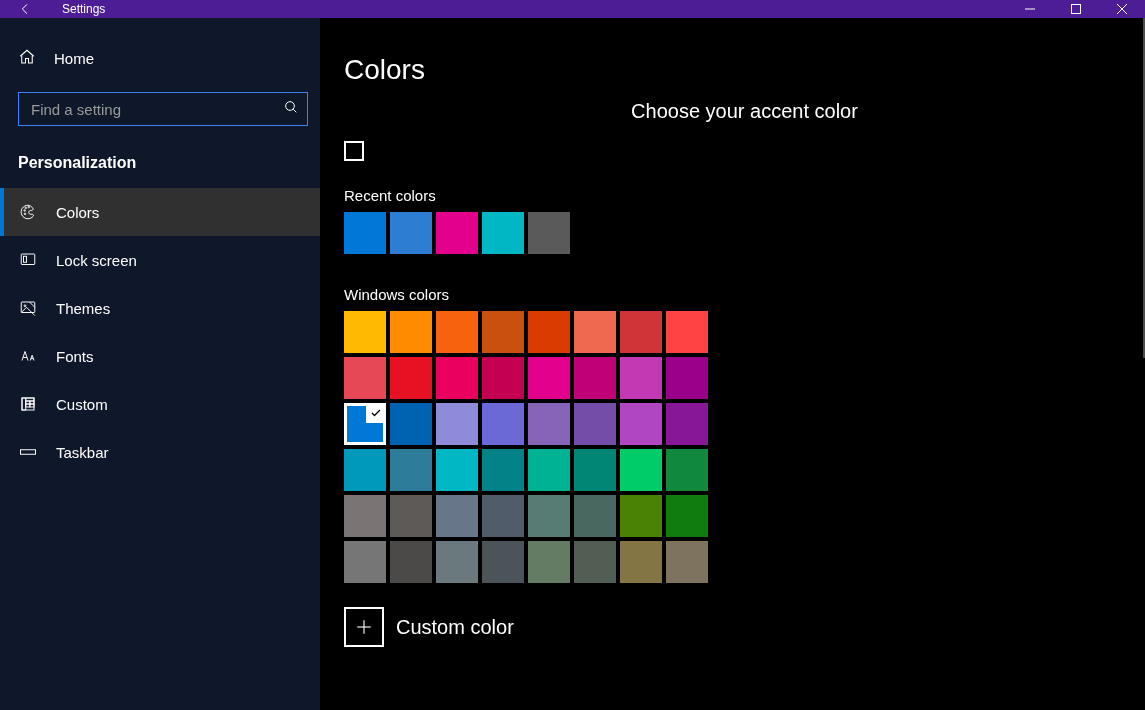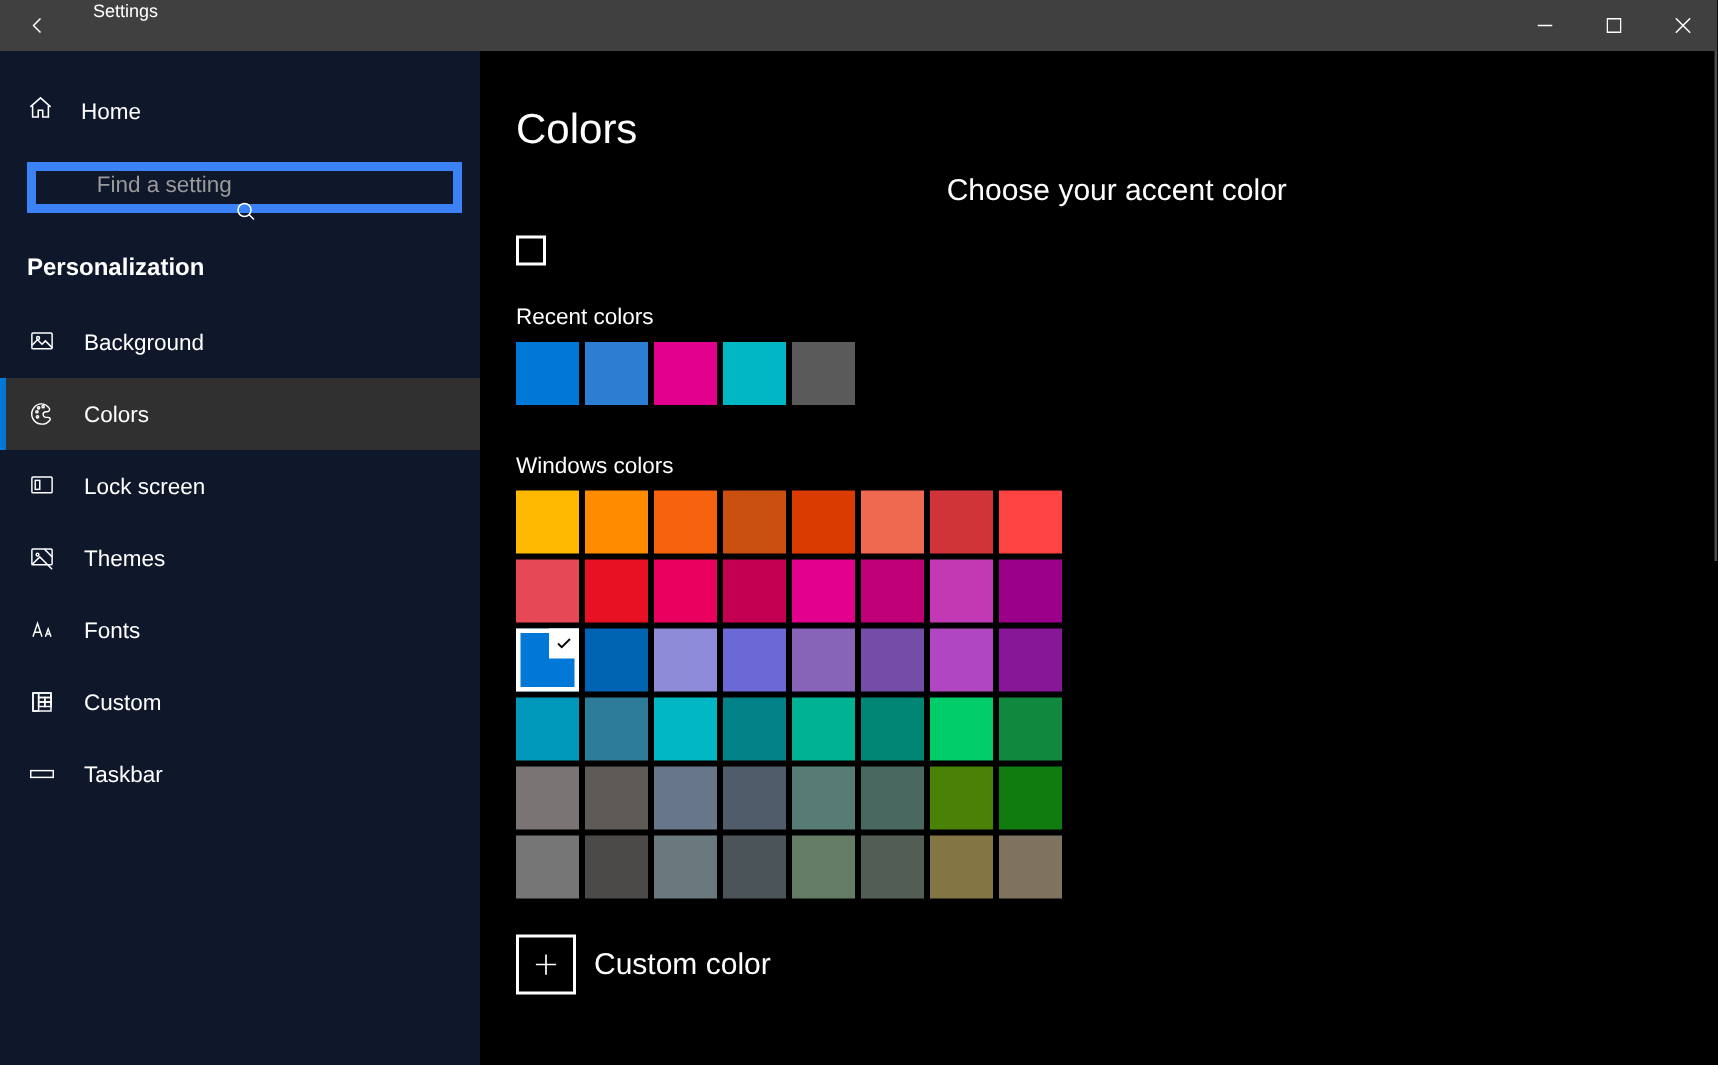--- a/index.html
+++ b/index.html
@@ -11,24 +11,24 @@
     color: #fff;
     overflow: hidden;
   }
   .window {
     width: 1145px; height: 710px;
     display: flex; flex-direction: column;
     position: relative;
   }
   
   .titlebar {
-    height: 34px;
+    height: 18px;
     display: flex;
-    align-items: flex-start;
-    background: #404040;
+    align-items: center;
+    background: #4c1d95;
     padding-left: 8px;
     font-size: 12px;
     color: #fff;
     flex: 0 0 auto;
   }
   .titlebar .back {
     width: 34px; height: 34px;
     display: flex; align-items: center; justify-content: center;
     color: #fff;
     cursor: default;
@@ -62,25 +62,24 @@
     padding-left: 18px;
     gap: 18px;
     font-size: 15px;
   }
   .home svg { width: 18px; height: 18px; }
   .search-wrap {
     padding: 12px 14px 0 18px;
   }
   .search {
     width: 290px; height: 34px;
-    border: 6px solid #3b82f6;
+    border: 1px solid #3b82f6;
     background: transparent;
     display: flex; align-items: center;
     padding: 0 8px 0 10px;
-    flex-direction: column;
   }
   .search input {
     flex: 1 1 auto;
     background: transparent;
     border: 0; outline: 0;
     color: #fff;
     font-size: 15px;
     font-family: inherit;
   }
   .search input::placeholder { color: #9a9a9a; }
@@ -248,30 +247,20 @@
                 <circle cx="10.5" cy="10.5" r="6.5"></circle>
                 <line x1="20" y1="20" x2="15.2" y2="15.2"></line>
               </svg>
           </span>
         </div>
       </div>
 
       <div class="section-title">Personalization</div>
 
       <div class="navlist" id="navlist">
-          <div class="navitem">
-            <span class="nicon">
-              <svg viewBox="0 0 24 24" fill="none" stroke="currentColor" stroke-width="1.3">
-                <rect x="3" y="4" width="18" height="14" rx="1"></rect>
-                <path d="M3 15l5-5 4 4 3-3 6 6"></path>
-                <circle cx="8.5" cy="8.5" r="1.3"></circle>
-              </svg>
-            </span>
-            <span>Background</span>
-          </div>
           <div class="navitem selected">
             <span class="nicon">
               <svg viewBox="0 0 24 24" fill="none" stroke="currentColor" stroke-width="1.3">
                 <path d="M12 3a9 9 0 1 0 7 14.5c1-1.3-.3-2.5-1.8-2.5h-1.7c-1.4 0-2.5-1.1-2.5-2.5 0-1.4 1.1-2.5 2.5-2.5h1.2c1.9 0 2.8-2.3 1.4-3.6A9 9 0 0 0 12 3z"></path>
                 <circle cx="7.5" cy="10" r="1"></circle>
                 <circle cx="9" cy="6.5" r="1"></circle>
                 <circle cx="13" cy="5.5" r="1"></circle>
                 <circle cx="8" cy="14.5" r="1"></circle>
               </svg>
             </span>

